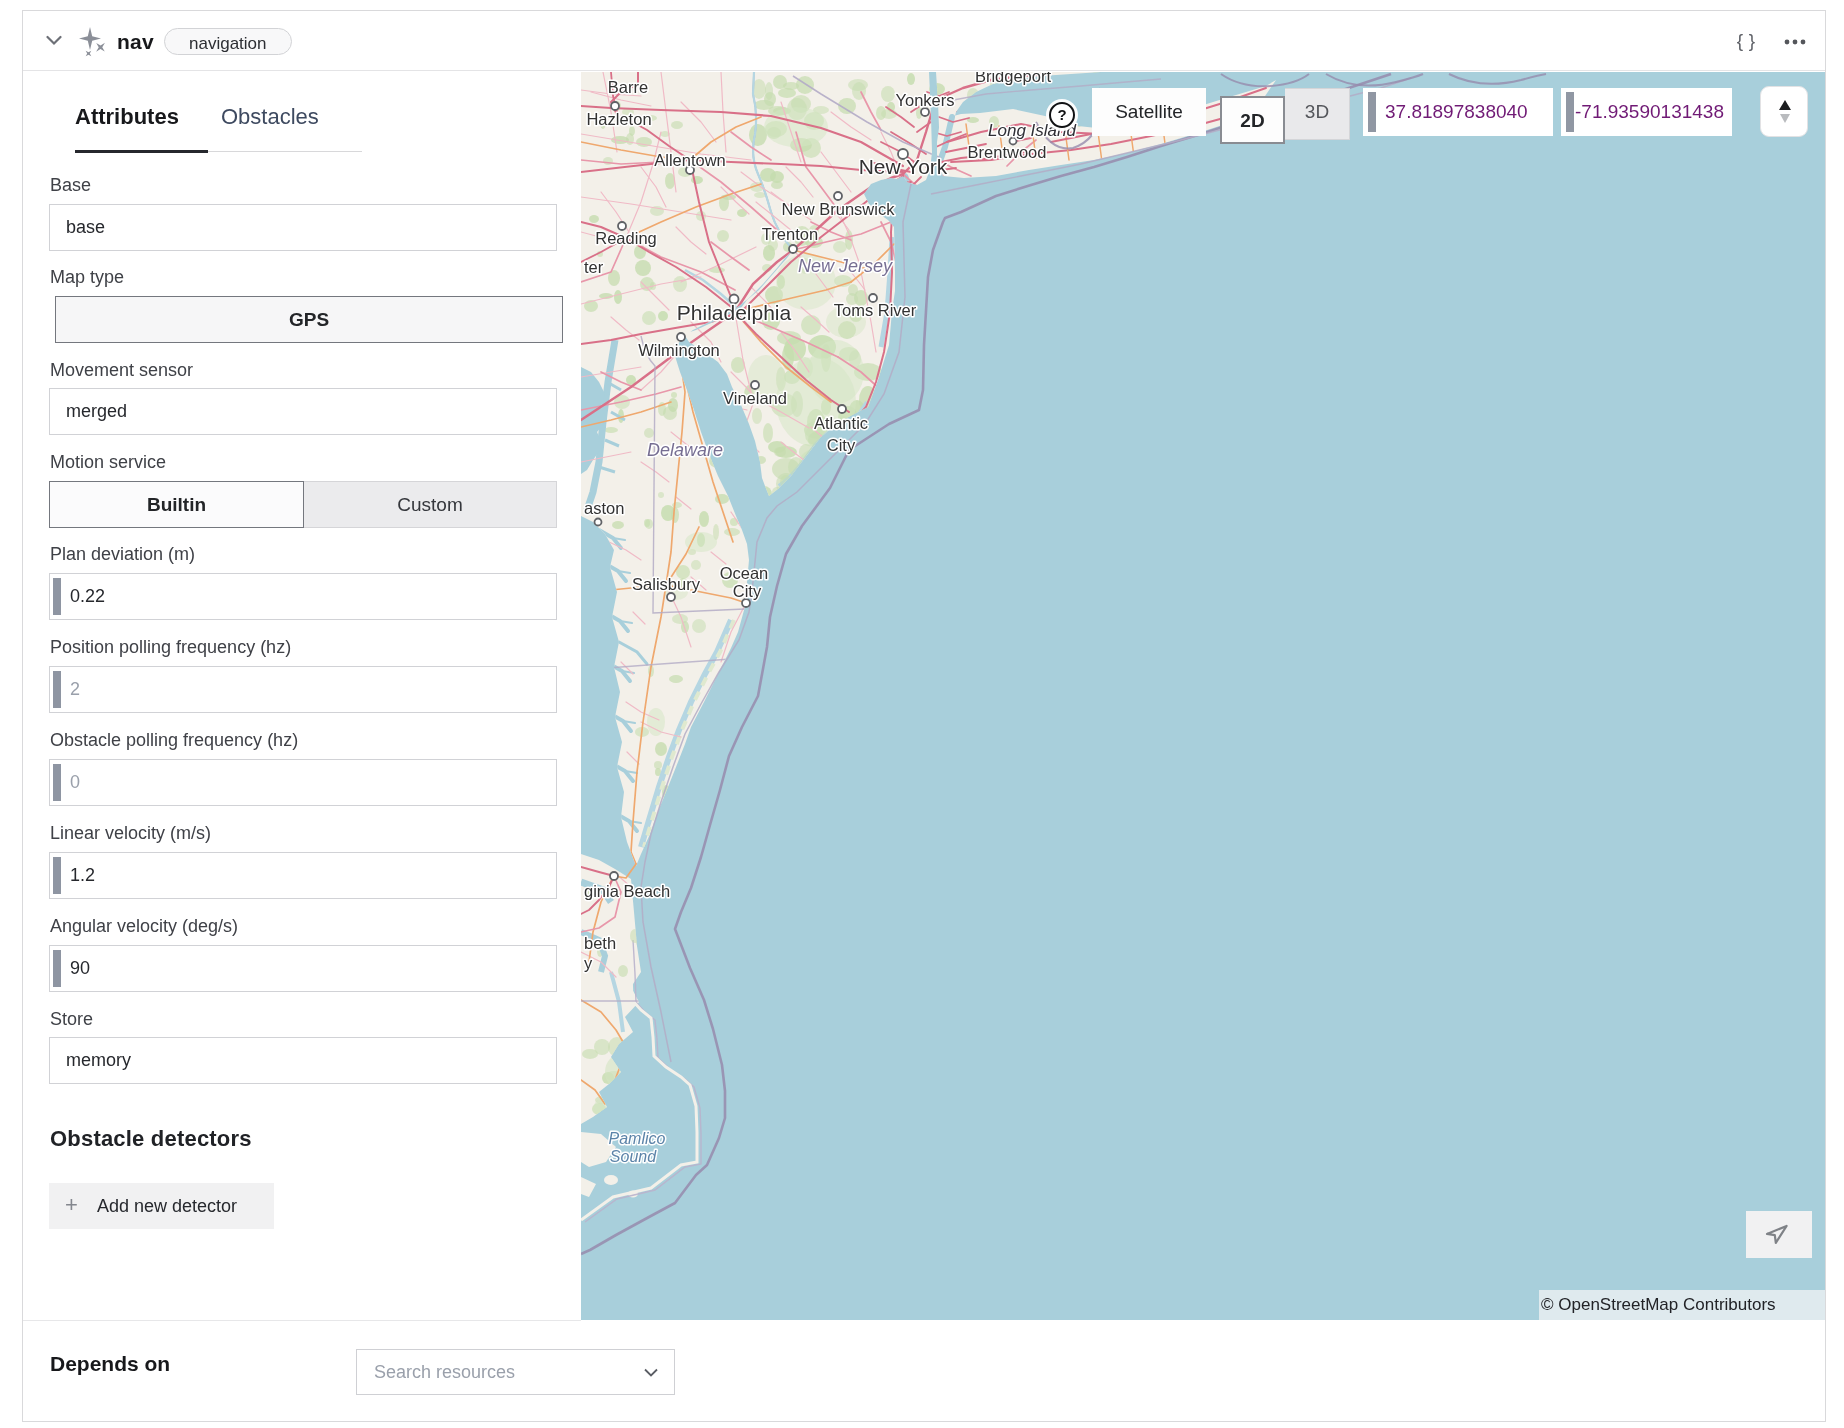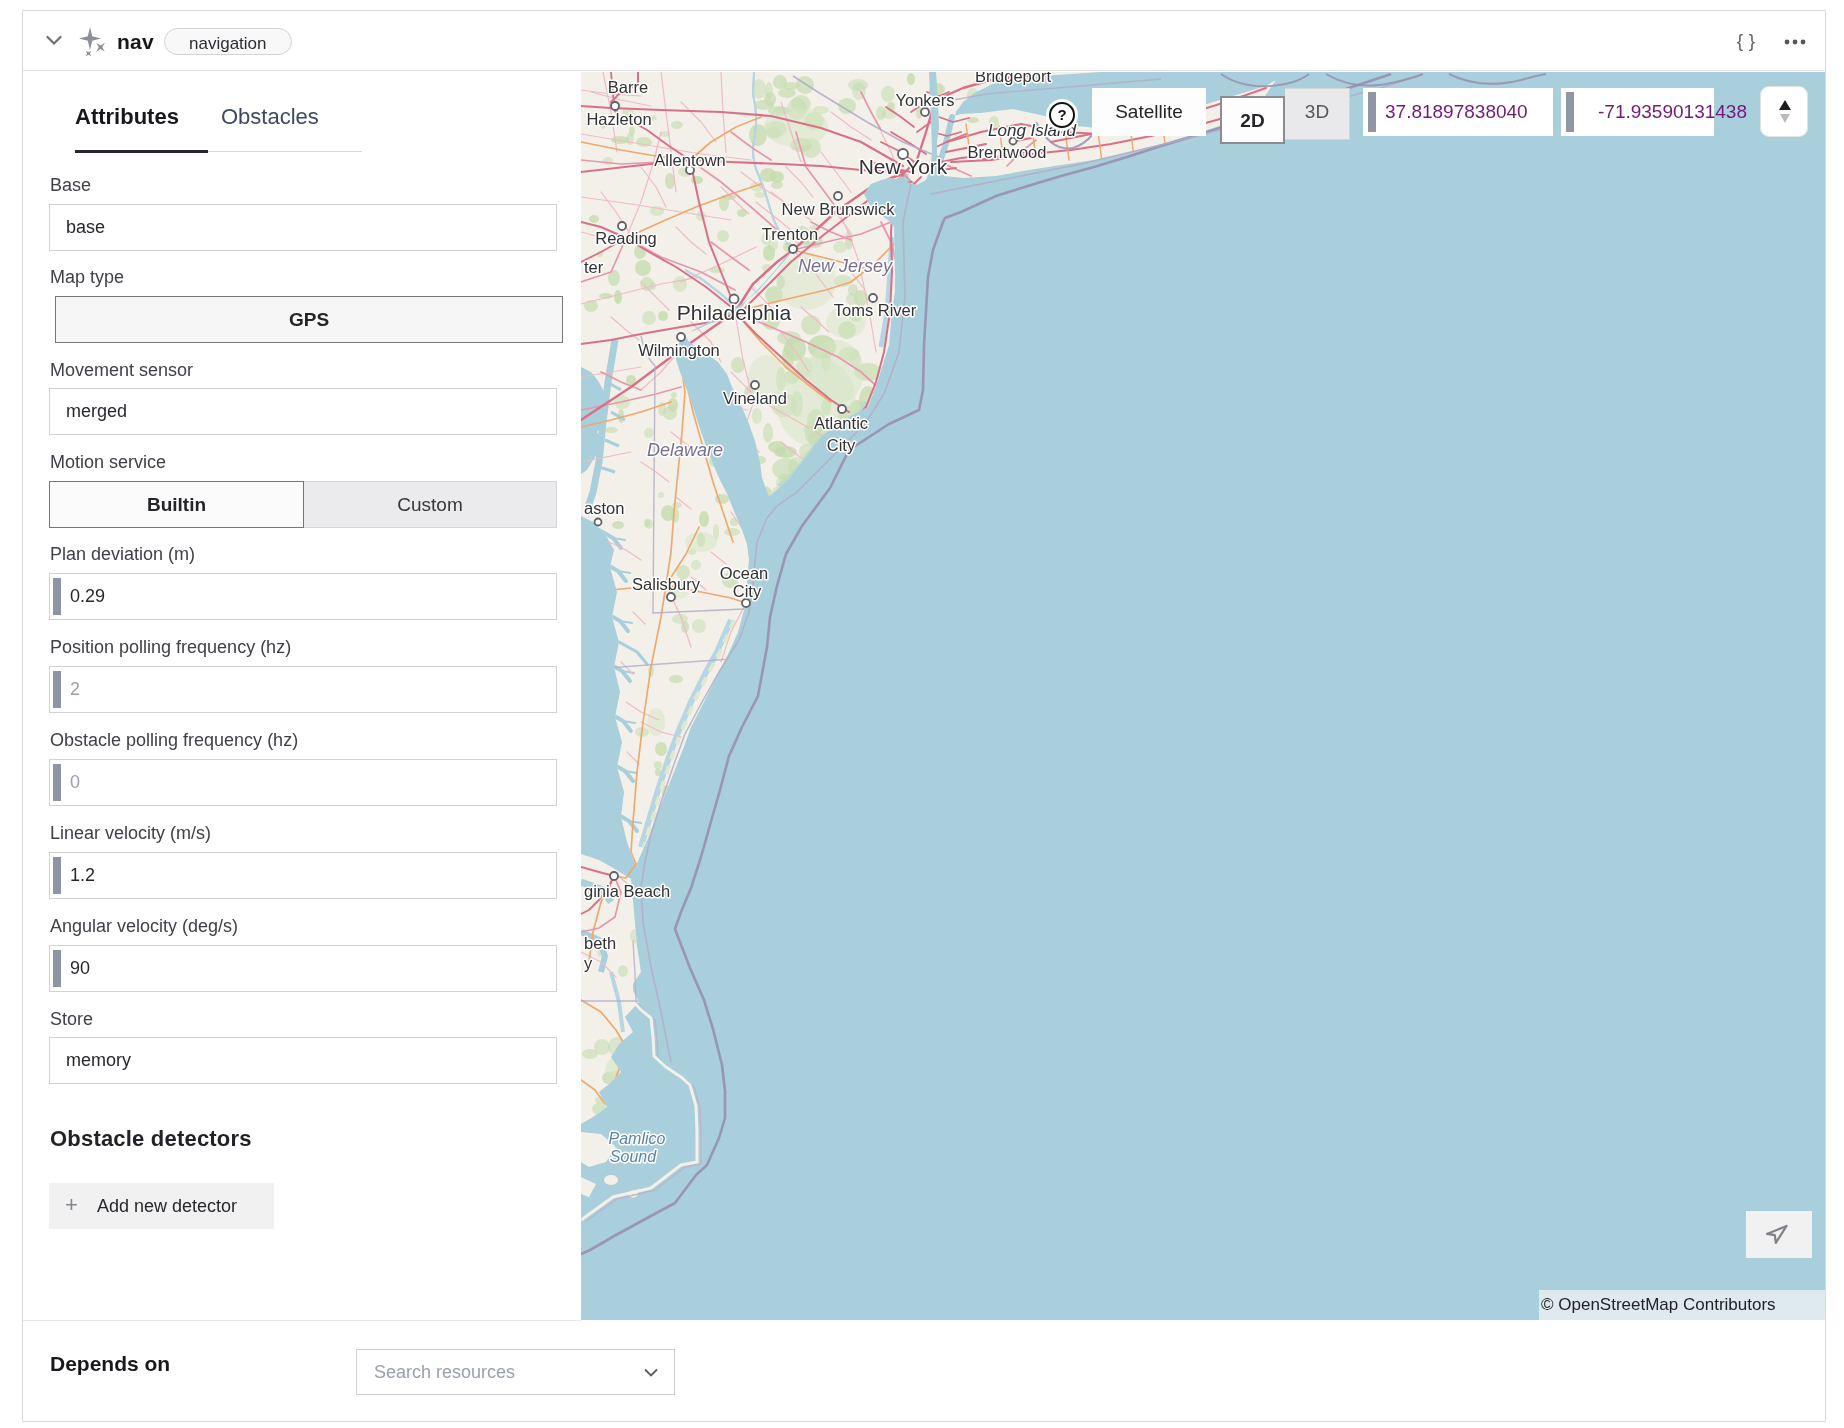--- a/index.html
+++ b/index.html
@@ -76,21 +76,21 @@
 <div class="lbl" style="top:175px">Base</div>
 <div class="inp" style="top:204px">base</div>
 <div class="lbl" style="top:267px">Map type</div>
 <div class="gpsbtn">GPS</div>
 <div class="lbl" style="top:360px">Movement sensor</div>
 <div class="inp" style="top:388px">merged</div>
 <div class="lbl" style="top:452px">Motion service</div>
 <div class="tg tg1">Builtin</div>
 <div class="tg tg2">Custom</div>
 <div class="lbl" style="top:544px">Plan deviation (m)</div>
-<div class="inp num" style="top:573px">0.29</div>
+<div class="inp num" style="top:573px">0.22</div>
 <div class="bar" style="top:578px;height:37px"></div>
 <div class="lbl" style="top:637px">Position polling frequency (hz)</div>
 <div class="inp num" style="top:666px;color:#9aa0ab">2</div>
 <div class="bar" style="top:671px;height:37px"></div>
 <div class="lbl" style="top:730px">Obstacle polling frequency (hz)</div>
 <div class="inp num" style="top:759px;color:#9aa0ab">0</div>
 <div class="bar" style="top:764px;height:37px"></div>
 <div class="lbl" style="top:823px">Linear velocity (m/s)</div>
 <div class="inp num" style="top:852px">1.2</div>
 <div class="bar" style="top:857px;height:37px"></div>
@@ -605,21 +605,21 @@
     </svg></div>
 
 <div class="qm">
     <div class="ring"></div>
     <div class="q">?</div>
   </div>
 <div class="mbtn sat">Satellite</div>
 <div class="mbtn d2">2D</div>
 <div class="mbtn d3">3D</div>
 <div class="coord" style="left:1363px;width:190px;padding-left:22px">37.81897838040<div class="cbar"></div></div>
-<div class="coord" style="left:1561px;width:153px;padding-left:37px">-71.93590131438<div class="cbar"></div></div>
+<div class="coord" style="left:1561px;width:171px;padding-left:14px">-71.93590131438<div class="cbar"></div></div>
 <div class="sort">
     <div class="tri-up"></div>
     <div class="tri-dn"></div>
   </div>
 <div class="navbtn"><svg width="66" height="47" viewBox="0 0 66 47">
       <path d="M40.6 15 L29.8 31.8 L28.8 24.2 L21 22.9 Z" fill="none" stroke="#7f8287" stroke-width="2.2" stroke-linejoin="round"></path>
     </svg></div>
 <div class="attrib">© OpenStreetMap Contributors</div>
 
 <div class="dep">Depends on</div>

